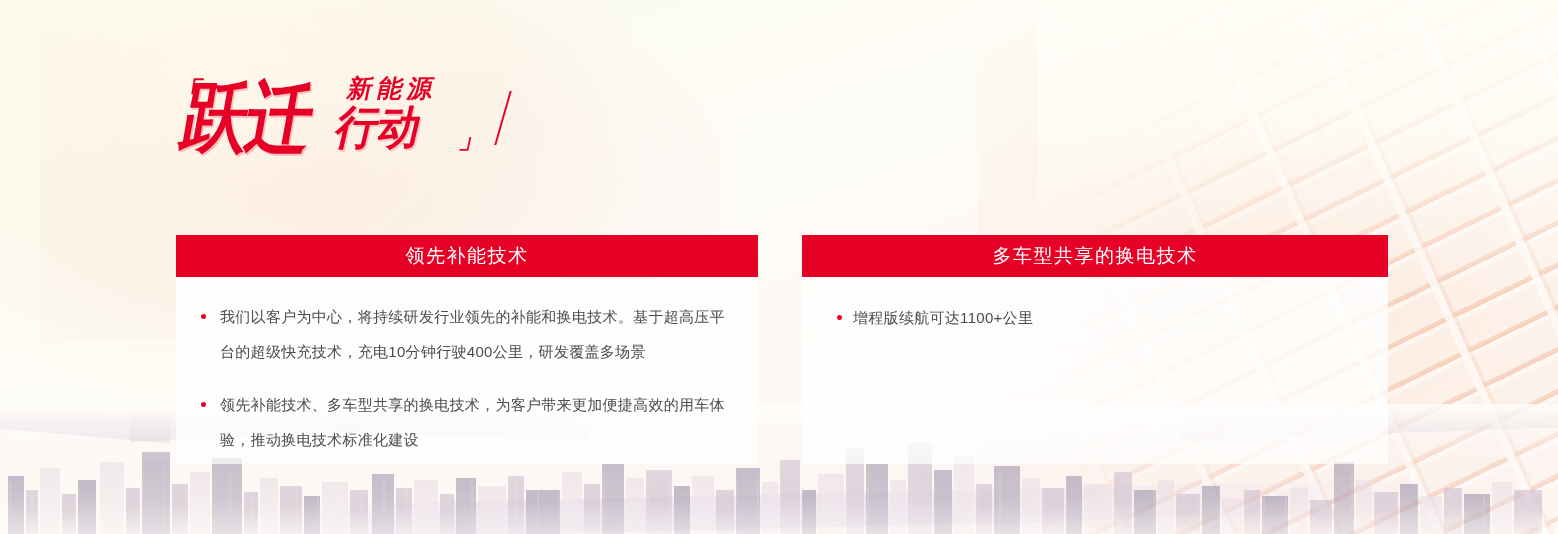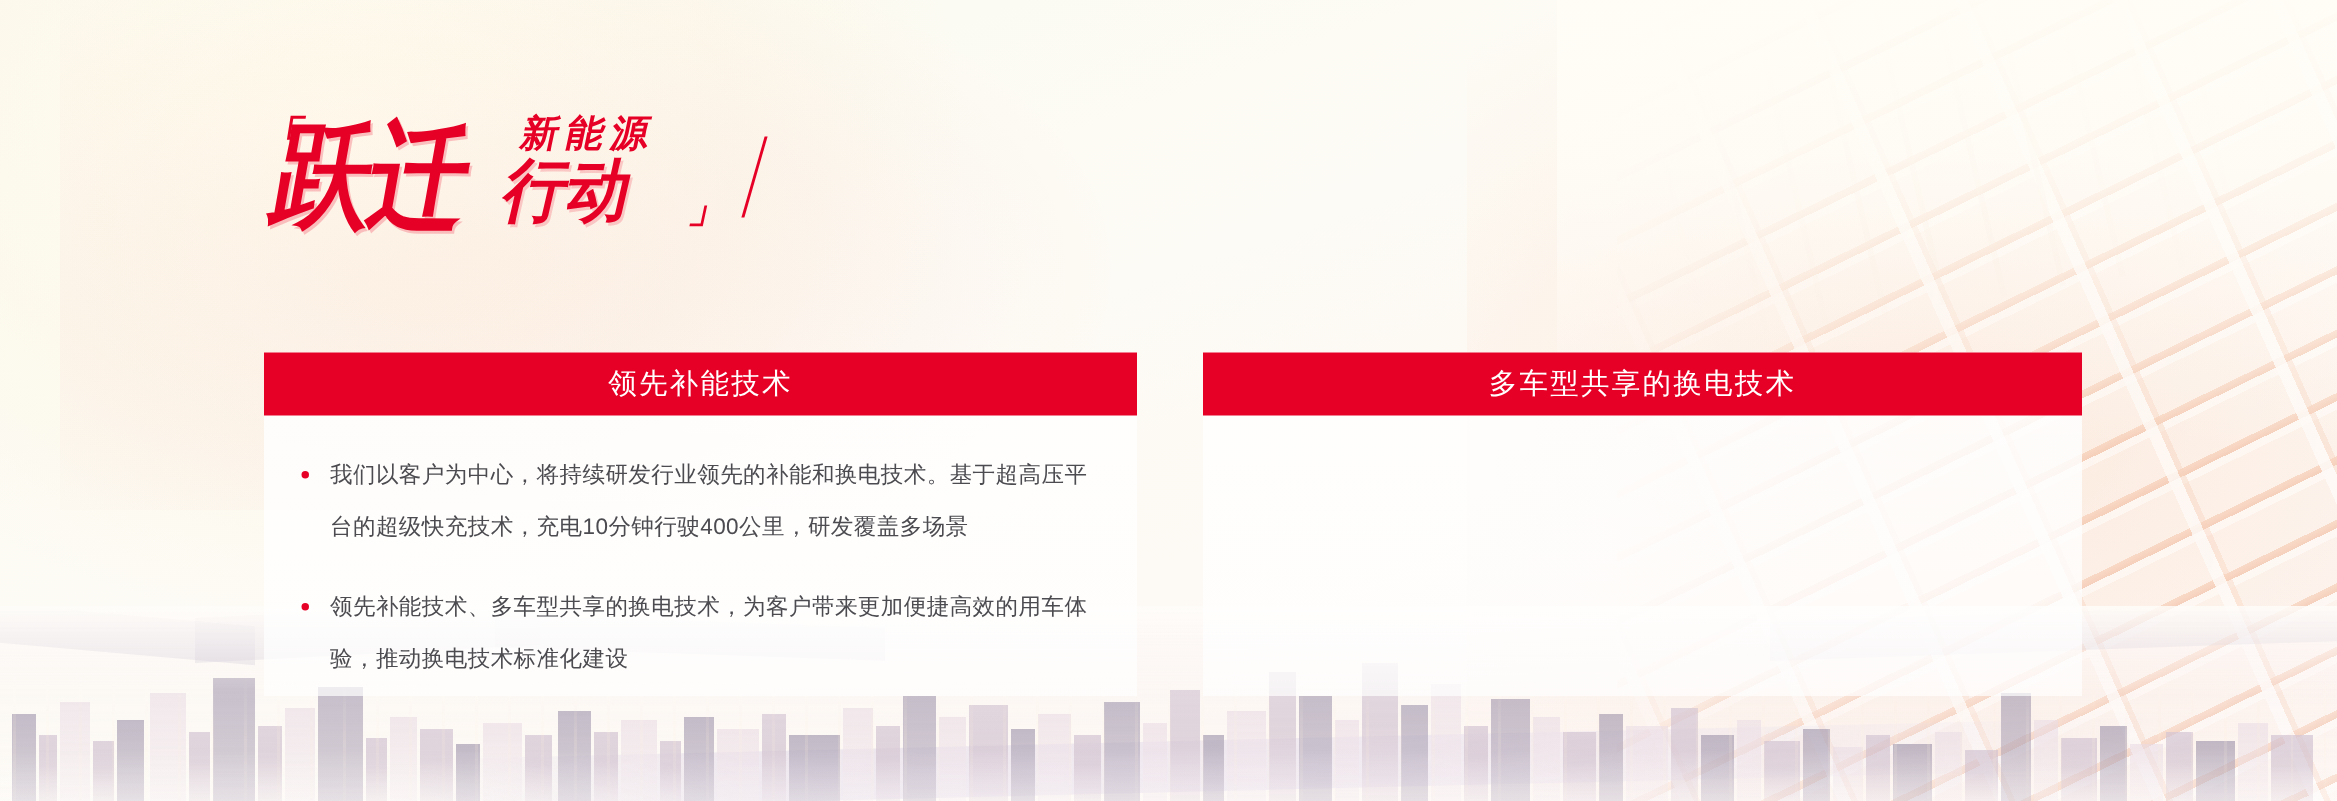--- a/index.html
+++ b/index.html
@@ -458,18 +458,19 @@
         </ul>
       </div>
     </div>
 
     <div class="card right">
       <div class="card-header">
         <span class="card-header-title">多车型共享的换电技术</span>
       </div>
       <div class="card-body">
         <ul class="bullet-list">
+          <li class="bullet-item">增程版续航可达1100+公里</li>
         </ul>
       </div>
     </div>
 
   </div>
 </div>
 
 </body></html>

